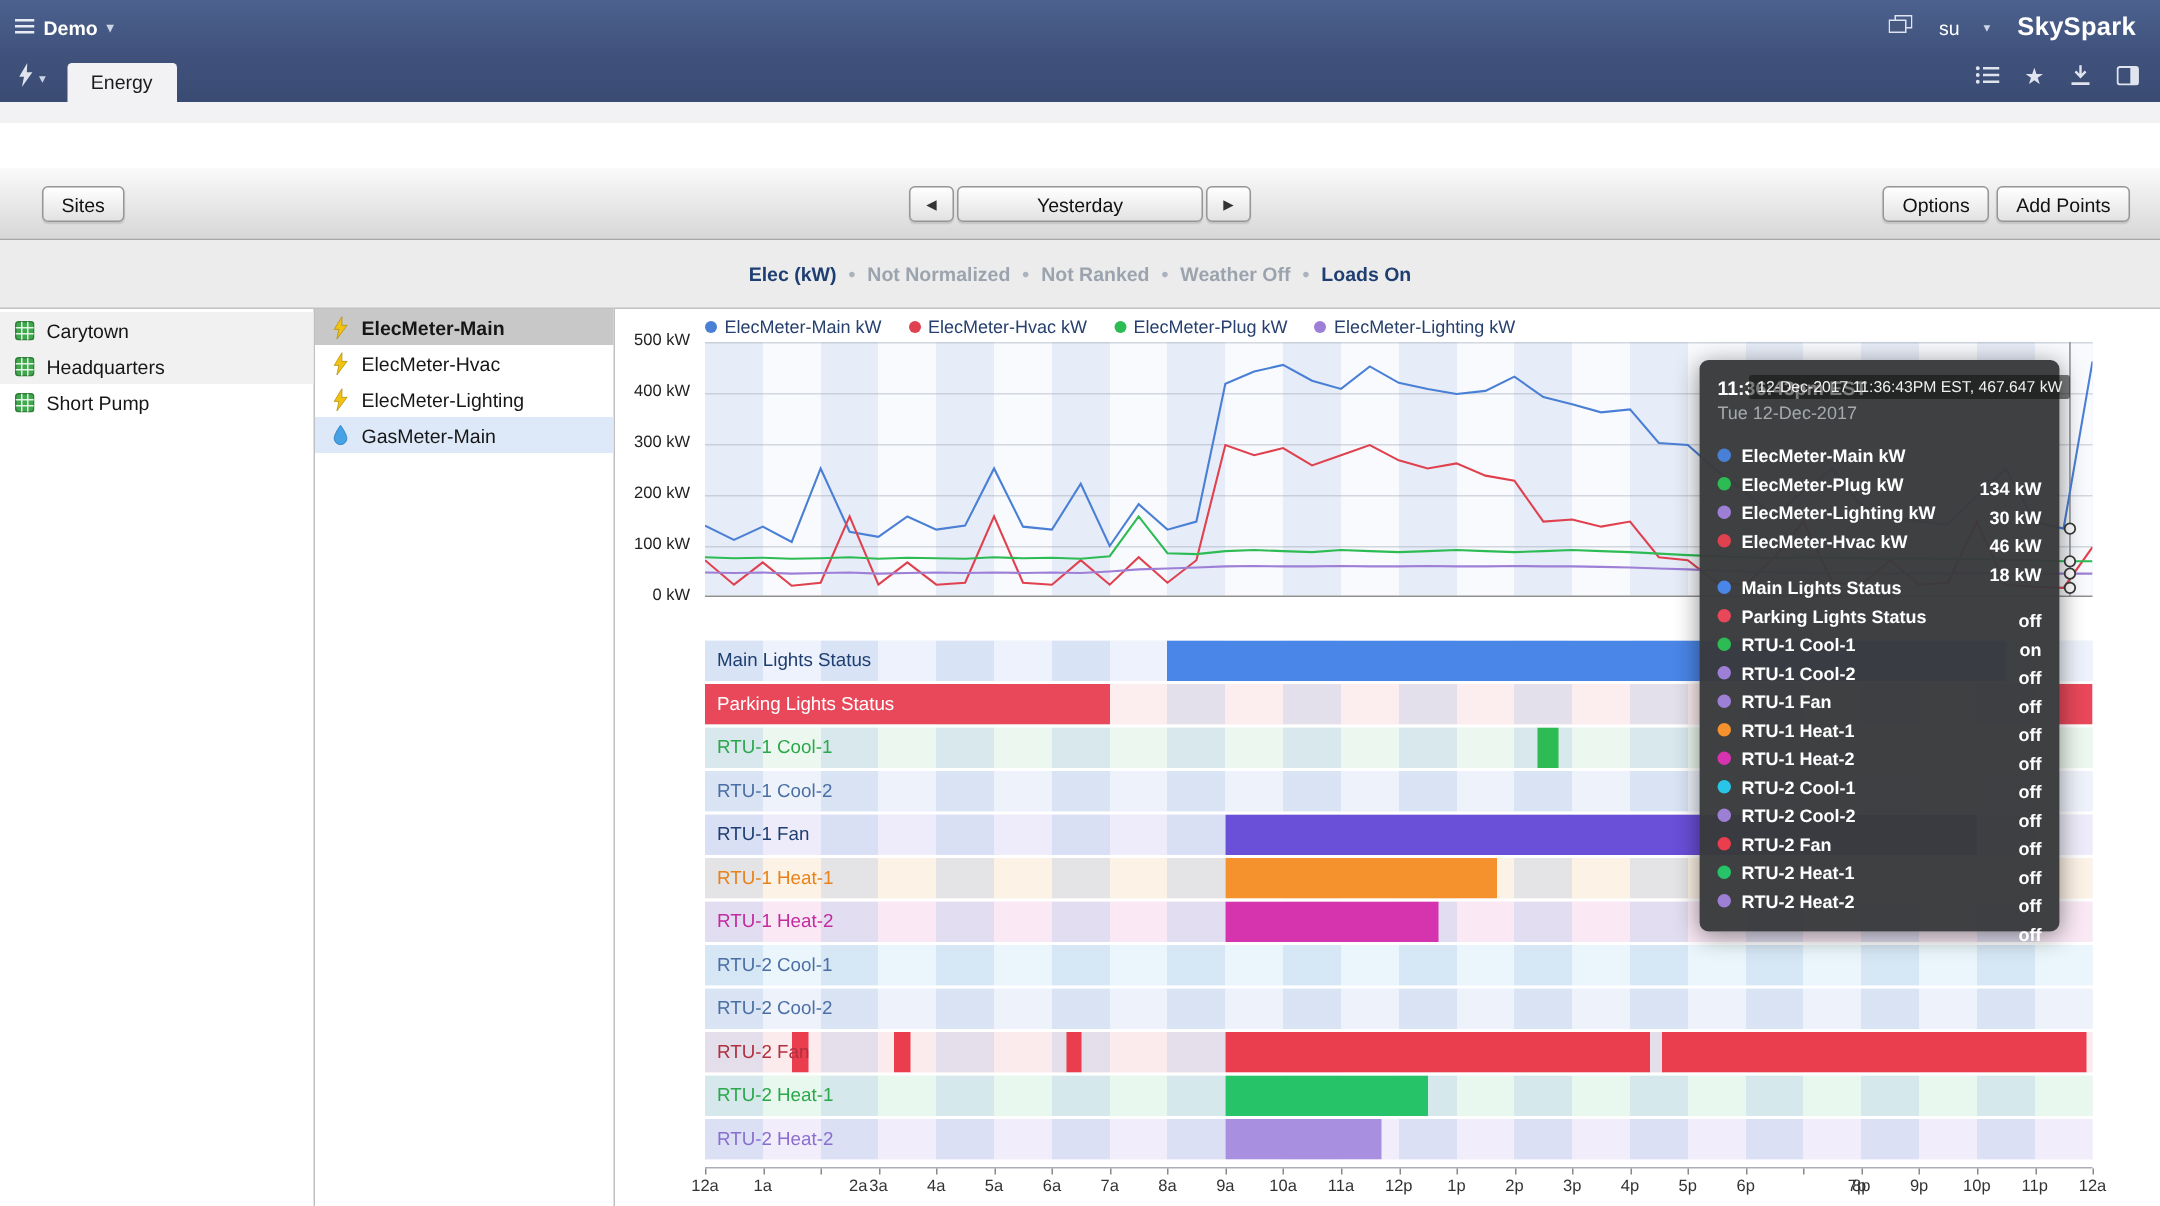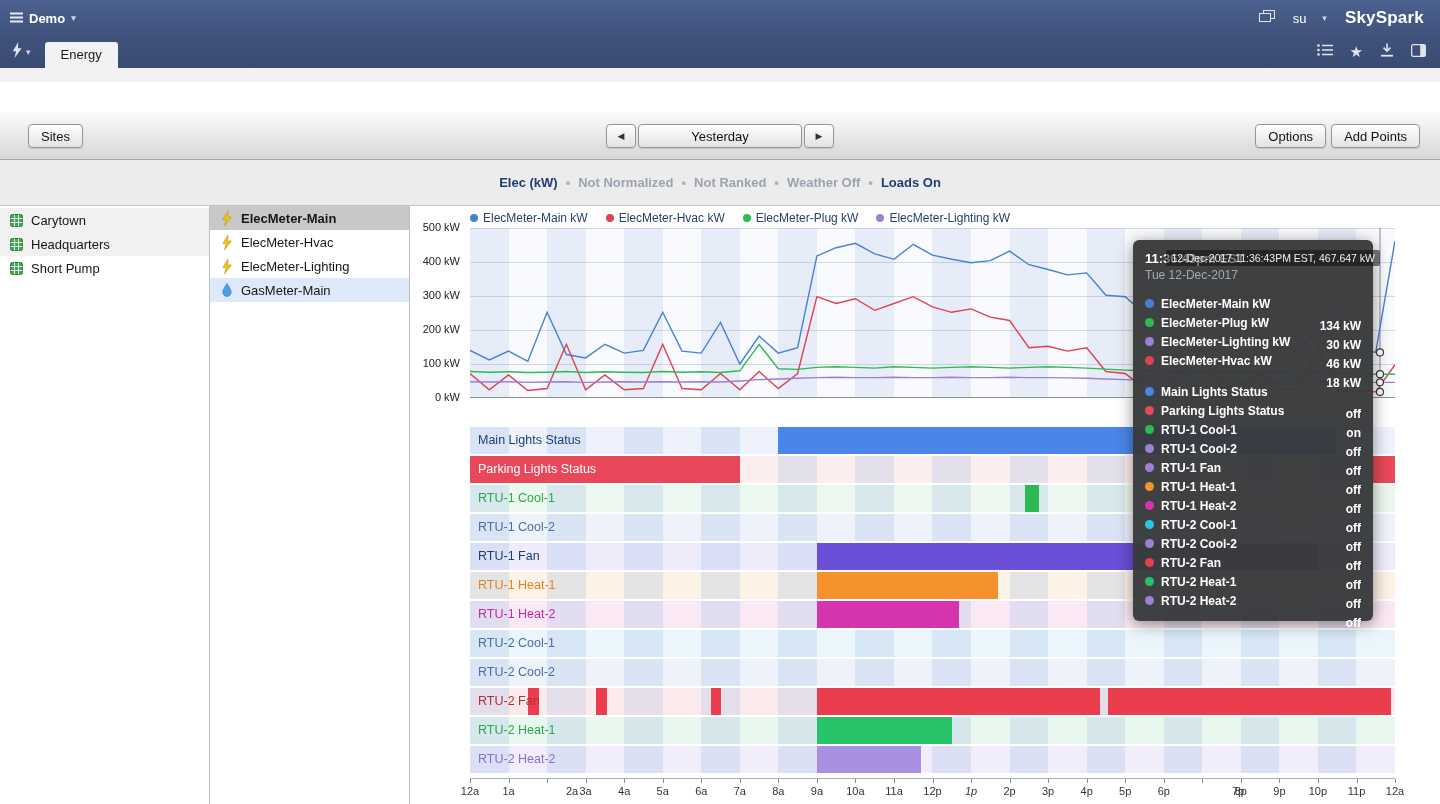--- a/index.html
+++ b/index.html
@@ -387,21 +387,21 @@
       <span class="x-lab" style="left: 308.3px;">8a</span>
       <span class="x-tick" style="left: 346.9px;"></span>
       <span class="x-lab" style="left: 346.9px;">9a</span>
       <span class="x-tick" style="left: 385.4px;"></span>
       <span class="x-lab" style="left: 385.4px;">10a</span>
       <span class="x-tick" style="left: 424px;"></span>
       <span class="x-lab" style="left: 424px;">11a</span>
       <span class="x-tick" style="left: 462.5px;"></span>
       <span class="x-lab" style="left: 462.5px;">12p</span>
       <span class="x-tick" style="left: 501px;"></span>
-      <span class="x-lab" style="left: 501px; font-style: italic;">1p</span>
+      <span class="x-lab" style="left: 501px;">1p</span>
       <span class="x-tick" style="left: 539.6px;"></span>
       <span class="x-lab" style="left: 539.6px;">2p</span>
       <span class="x-tick" style="left: 578.1px;"></span>
       <span class="x-lab" style="left: 578.1px;">3p</span>
       <span class="x-tick" style="left: 616.7px;"></span>
       <span class="x-lab" style="left: 616.7px;">4p</span>
       <span class="x-tick" style="left: 655.2px;"></span>
       <span class="x-lab" style="left: 655.2px;">5p</span>
       <span class="x-tick" style="left: 693.8px;"></span>
       <span class="x-lab" style="left: 693.8px;">6p</span>

